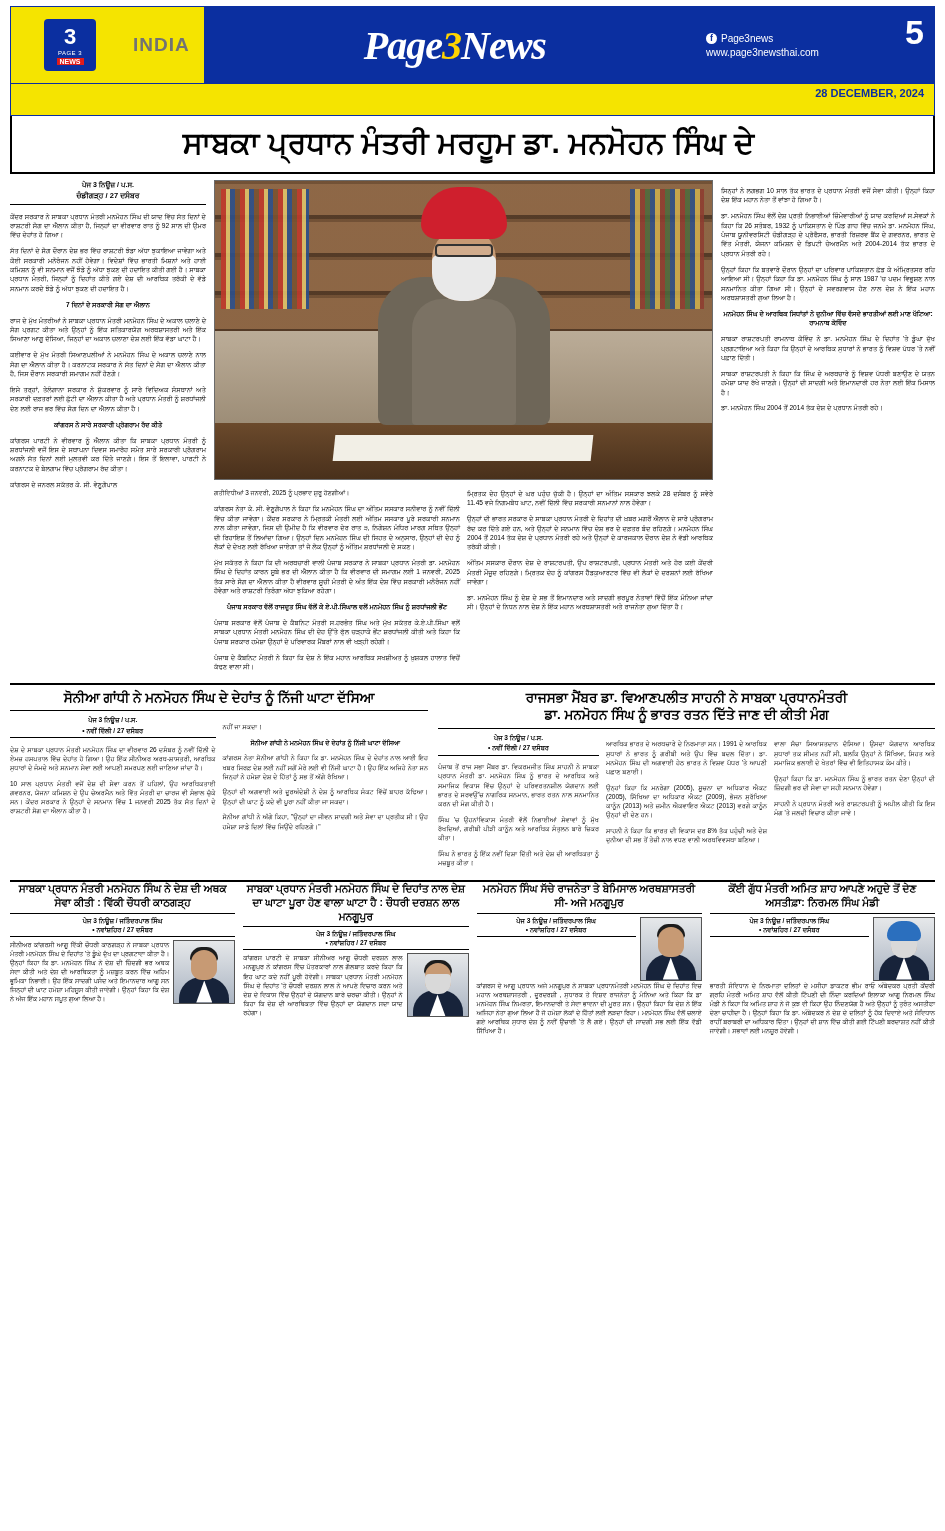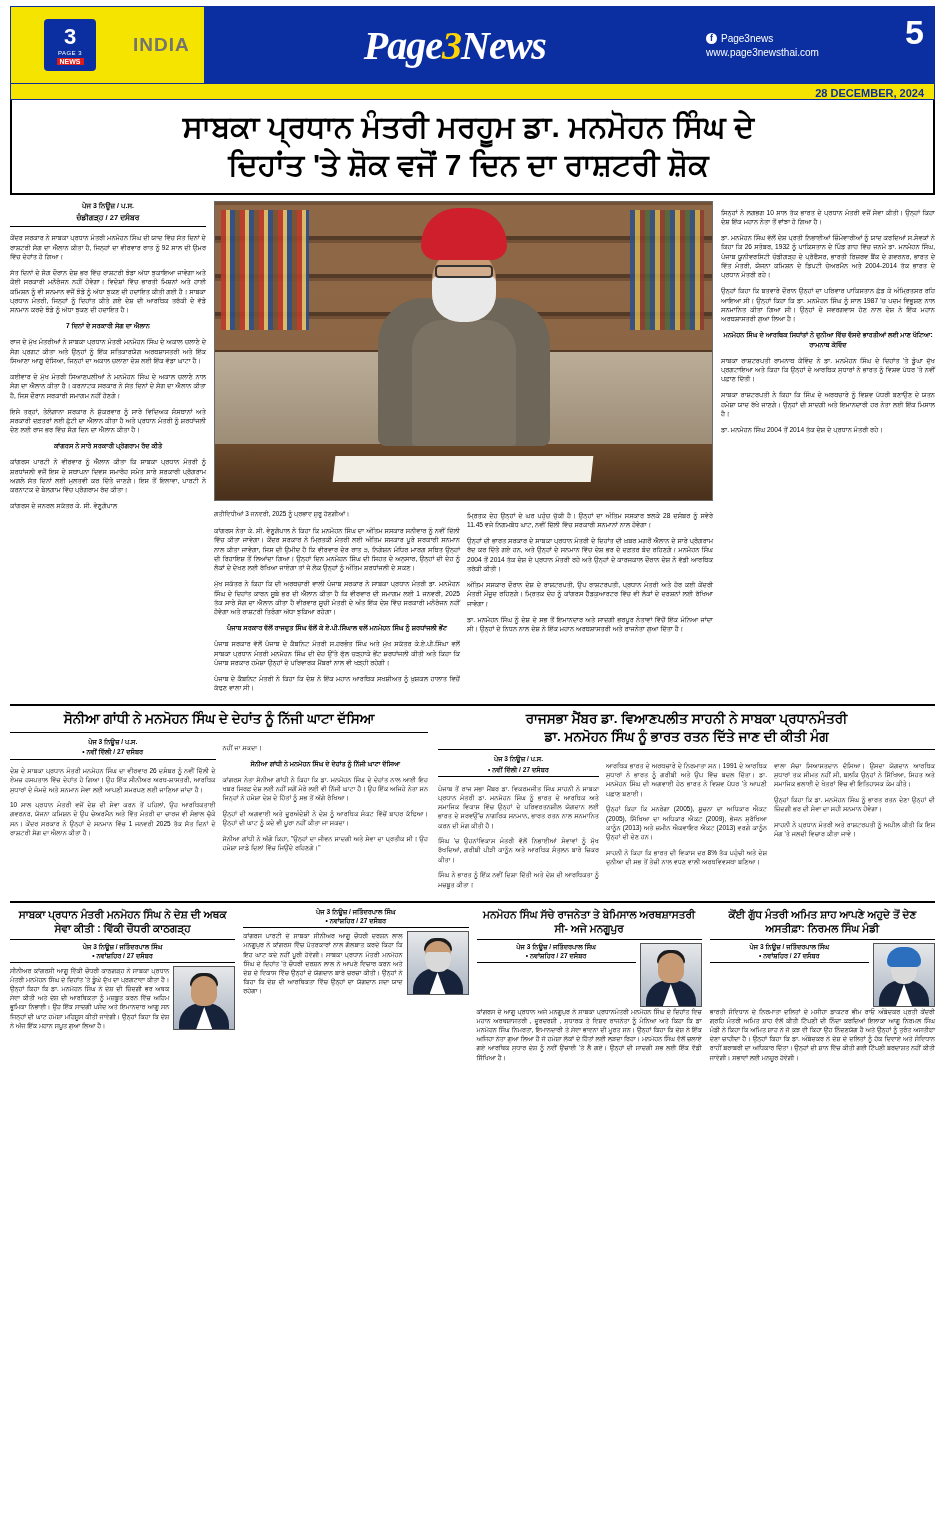--- a/index.html
+++ b/index.html
@@ -96,21 +96,21 @@
   .pagenum {
     position:absolute;
     right: 10px; top: 8px;
     font-size: 34px; font-weight: bold; color:#fff;
     line-height:1;
   }
   .datebar {
     background: #f5e400;
     border: 1px solid #0b2fa0;
     border-top: none;
-    height: 16px;
+    height: 32px;
     text-align: right;
     padding-right: 10px;
     font-size: 11px;
     font-weight: bold;
     color: #0b2fa0;
     line-height: 19px;
   }
 
   
   .headline {
@@ -236,21 +236,21 @@
   }
   .cols2 { display:flex; gap:7px; }
   .cols2 > div { flex:1; font-size:6.5px; line-height:1.42; text-align:justify; }
   .cols3 { display:flex; gap:7px; }
   .cols3 > div { flex:1; font-size:6.5px; line-height:1.42; text-align:justify; }
   .mini-byline { text-align:center; border-bottom:1px solid #000; padding-bottom:2px; margin-bottom:3px; }
   .mini-byline .m1 { font-size:6.6px; font-weight:bold; }
   .mini-byline .m2 { font-size:6.6px; font-weight:bold; margin-top:1px;}
 
   
-  .band3 { display:flex; gap:8px; margin-top:5px; }
+  .band3 { display:flex; gap:8px; }
   .band3 > .story { flex:1; }
   .sub-head-sm {
     font-size: 10.5px;
     font-weight: bold;
     text-align: center;
     line-height: 1.32;
     border-bottom: 1px solid #000;
     padding-bottom: 3px;
     margin-bottom: 3px;
   }
@@ -299,21 +299,20 @@
         <span>Page3news</span>
       </div>
       <div class="web">www.page3newsthai.com</div>
       <div class="pagenum">5</div>
     </div>
   </div>
   <div class="datebar">28 DECEMBER, 2024</div>
 
   <div class="headline">
     <div class="l1">ਸਾਬਕਾ ਪ੍ਰਧਾਨ ਮੰਤਰੀ ਮਰਹੂਮ ਡਾ. ਮਨਮੋਹਨ ਸਿੰਘ ਦੇ</div>
-    <div class="l2">ਦਿਹਾਂਤ 'ਤੇ ਸ਼ੋਕ ਵਜੋਂ 7 ਦਿਨ ਦਾ ਰਾਸ਼ਟਰੀ ਸ਼ੋਕ</div>
   </div>
 
   <div class="main-area">
 
     <div class="col col-left">
       <div class="byline">
         <div class="b1">ਪੇਜ 3 ਨਿਊਜ਼ / ਪ.ਸ.</div>
         <div class="b2">ਚੰਡੀਗੜ੍ਹ / 27 ਦਸੰਬਰ</div>
       </div>
       <p>ਕੇਂਦਰ ਸਰਕਾਰ ਨੇ ਸਾਬਕਾ ਪ੍ਰਧਾਨ ਮੰਤਰੀ ਮਨਮੋਹਨ ਸਿੰਘ ਦੀ ਯਾਦ ਵਿੱਚ ਸੱਤ ਦਿਨਾਂ ਦੇ ਰਾਸ਼ਟਰੀ ਸੋਗ ਦਾ ਐਲਾਨ ਕੀਤਾ ਹੈ, ਜਿਨ੍ਹਾਂ ਦਾ ਵੀਰਵਾਰ ਰਾਤ ਨੂੰ 92 ਸਾਲ ਦੀ ਉਮਰ ਵਿੱਚ ਦੇਹਾਂਤ ਹੋ ਗਿਆ।</p>
@@ -438,20 +437,21 @@
             <div class="bd"></div>
             <div class="sh"></div>
           <div class="hair"></div>
             <div class="hd"></div>
         </div>
         <span>ਸੀਨੀਅਰ ਕਾਂਗਰਸੀ ਆਗੂ ਵਿੱਕੀ ਚੌਧਰੀ ਕਾਠਗੜ੍ਹ ਨੇ ਸਾਬਕਾ ਪ੍ਰਧਾਨ ਮੰਤਰੀ ਮਨਮੋਹਨ ਸਿੰਘ ਦੇ ਦਿਹਾਂਤ 'ਤੇ ਡੂੰਘੇ ਦੁੱਖ ਦਾ ਪ੍ਰਗਟਾਵਾ ਕੀਤਾ ਹੈ। ਉਨ੍ਹਾਂ ਕਿਹਾ ਕਿ ਡਾ. ਮਨਮੋਹਨ ਸਿੰਘ ਨੇ ਦੇਸ਼ ਦੀ ਜ਼ਿੰਦਗੀ ਭਰ ਅਥਕ ਸੇਵਾ ਕੀਤੀ ਅਤੇ ਦੇਸ਼ ਦੀ ਆਰਥਿਕਤਾ ਨੂੰ ਮਜ਼ਬੂਤ ਕਰਨ ਵਿੱਚ ਅਹਿਮ ਭੂਮਿਕਾ ਨਿਭਾਈ। ਉਹ ਇੱਕ ਸਾਦਗੀ ਪਸੰਦ ਅਤੇ ਇਮਾਨਦਾਰ ਆਗੂ ਸਨ ਜਿਨ੍ਹਾਂ ਦੀ ਘਾਟ ਹਮੇਸ਼ਾ ਮਹਿਸੂਸ ਕੀਤੀ ਜਾਵੇਗੀ। ਉਨ੍ਹਾਂ ਕਿਹਾ ਕਿ ਦੇਸ਼ ਨੇ ਅੱਜ ਇੱਕ ਮਹਾਨ ਸਪੂਤ ਗੁਆ ਲਿਆ ਹੈ।</span>
       </div>
     </div>
 
     <div class="story">
+      <div class="sub-head-sm">ਸਾਬਕਾ ਪ੍ਰਧਾਨ ਮੰਤਰੀ ਮਨਮੋਹਨ ਸਿੰਘ ਦੇ ਦਿਹਾਂਤ ਨਾਲ ਦੇਸ਼ ਦਾ ਘਾਟਾ ਪੂਰਾ ਹੋਣ ਵਾਲਾ ਘਾਟਾ ਹੈ : ਚੌਧਰੀ ਦਰਸ਼ਨ ਲਾਲ ਮਨਗੂਪੁਰ</div>
       <div class="mini-byline">
         <div class="m1">ਪੇਜ 3 ਨਿਊਜ਼ / ਜਤਿੰਦਰਪਾਲ ਸਿੰਘ</div>
         <div class="m2">• ਨਵਾਂਸ਼ਹਿਰ / 27 ਦਸੰਬਰ</div>
       </div>
       <div class="body-sm clearfix">
         <div class="portrait">
           <div class="bg"></div>
             <div class="bd"></div>
             <div class="sh"></div>
           <div class="hair"></div>

